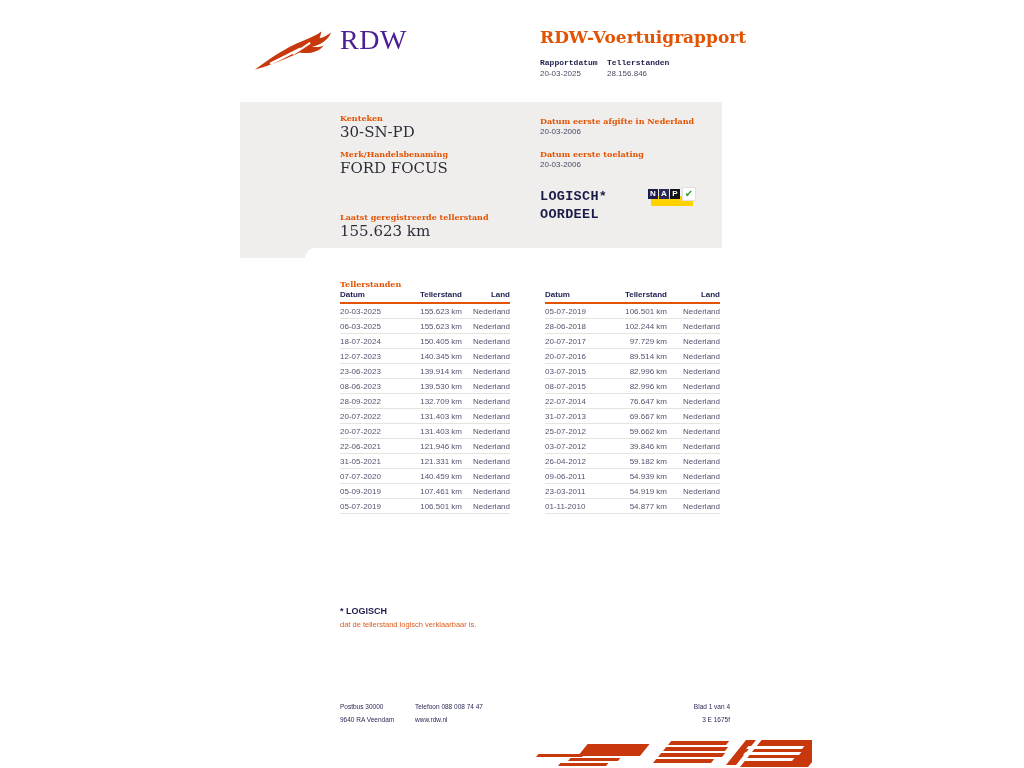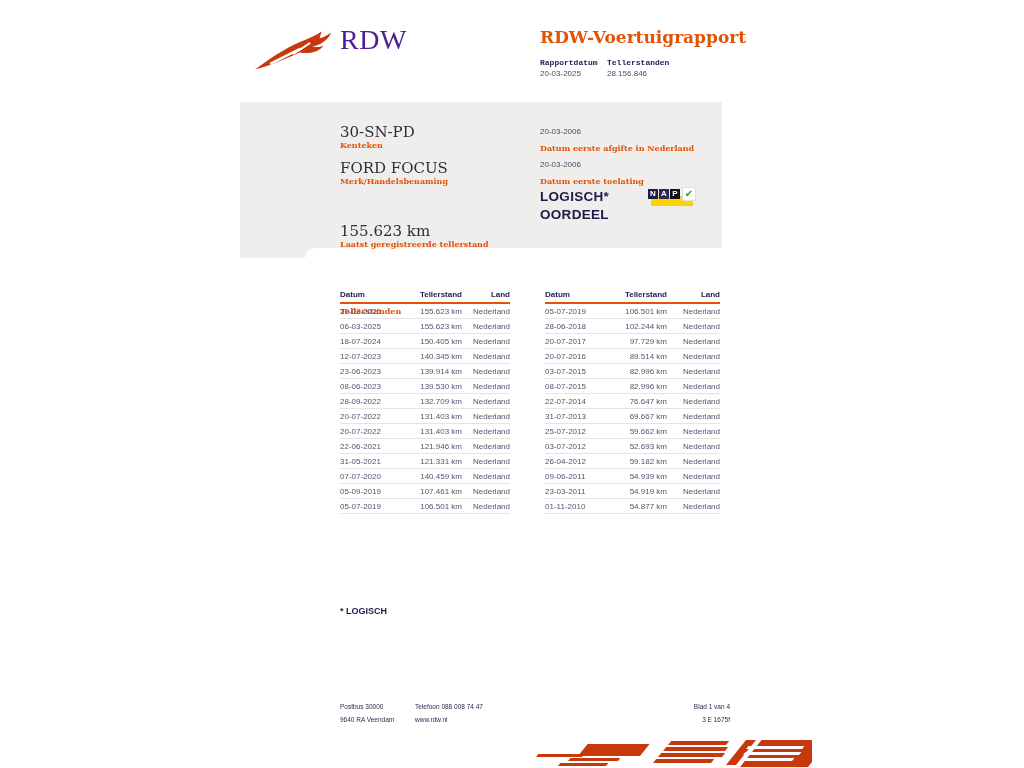--- a/index.html
+++ b/index.html
@@ -4,21 +4,21 @@
 <style>
   html,body{margin:0;padding:0;background:#ffffff;}
   .page{position:relative;width:1024px;height:768px;background:#ffffff;overflow:hidden;
         font-family:"Liberation Sans",sans-serif;}
   .abs{position:absolute;}
 
   
   .logo-text{font-family:Liberation Serif, serif;font-size:28px;color:#4c1d95;letter-spacing:0.5px;}
   .report-title{font-family:"DejaVu Serif",serif;font-weight:bold;font-size:17px;color:#e25303;}
   .lbl{font-family:Liberation Mono, monospace;font-weight:bold;font-size:8px;color:#1d1d4f;text-align:center;}
-  .lbl-orange{font-family:"DejaVu Serif",serif;font-weight:bold;font-size:8px;color:#e25303;margin-top:27px;}
+  .lbl-orange{font-family:"DejaVu Serif",serif;font-weight:bold;font-size:8px;color:#e25303;}
   .small-val{font-size:8px;color:#4a4a68;}
 
   
   .panel{left:240px;top:102px;width:482px;height:156px;background:#f0eeec;}
   .panel-notch{position:absolute;left:65px;bottom:0;right:0;height:10px;background:#ffffff;
                border-top-left-radius:12px;}
   .big-val{font-family:"DejaVu Serif",serif;font-size:15px;color:#2e2e3a;text-align:center;}
   .oordeel{font-size:13.5px;font-weight:bold;color:#1b1b47;line-height:18px;letter-spacing:0.3px;}
 
   
@@ -81,21 +81,21 @@
 
   <div class="abs lbl-orange" style="left:340px;top:212px;">Laatst geregistreerde tellerstand</div>
   <div class="abs big-val" style="left:340px;top:222px;">155.623 km</div>
 
   <div class="abs lbl-orange" style="left:540px;top:116px;">Datum eerste afgifte in Nederland</div>
   <div class="abs small-val" style="left:540px;top:127px;">20-03-2006</div>
 
   <div class="abs lbl-orange" style="left:540px;top:149px;">Datum eerste toelating</div>
   <div class="abs small-val" style="left:540px;top:160px;">20-03-2006</div>
 
-  <div class="abs oordeel" style="left:540px;top:188px;">
+  <div class="abs oordeel" style="left:540px;top:188px;font-family:Liberation Mono, monospace;">
     <div>LOGISCH*</div>
     <div>OORDEEL</div>
   </div>
 
   <div class="abs nap" style="left:648px;top:187px;">
     <div class="yellow"></div>
     <div class="sq" style="left:0;background:#1d1d4f;">N</div>
     <div class="sq" style="left:11px;background:#2a2a58;">A</div>
     <div class="sq" style="left:22px;background:#111118;">P</div>
     <div class="chk">✔</div>
@@ -237,21 +237,21 @@
             <td class="c-stand">69.667 km</td>
             <td class="c-land">Nederland</td>
           </tr>
           <tr>
             <td class="c-datum">25-07-2012</td>
             <td class="c-stand">59.662 km</td>
             <td class="c-land">Nederland</td>
           </tr>
           <tr>
             <td class="c-datum">03-07-2012</td>
-            <td class="c-stand">52.693 km</td>
+            <td class="c-stand">39.846 km</td>
             <td class="c-land">Nederland</td>
           </tr>
           <tr>
             <td class="c-datum">26-04-2012</td>
             <td class="c-stand">59.182 km</td>
             <td class="c-land">Nederland</td>
           </tr>
           <tr>
             <td class="c-datum">09-06-2011</td>
             <td class="c-stand">54.939 km</td>
@@ -266,20 +266,21 @@
             <td class="c-datum">01-11-2010</td>
             <td class="c-stand">54.877 km</td>
             <td class="c-land">Nederland</td>
           </tr>
         </tbody>
     </table>
   </div>
 
   <div class="abs fn-title" style="left:340px;top:606px;">* LOGISCH</div>
   <div class="abs fn-text" style="left:340px;top:619px;width:400px;">
+    <div>dat de tellerstand logisch verklaarbaar is.</div>
   </div>
 
   <div class="abs foot" style="left:340px;top:700px;">
     <div>Postbus 30000</div>
     <div>9640 RA Veendam</div>
   </div>
   <div class="abs foot" style="left:415px;top:700px;">
     <div>Telefoon 088 008 74 47</div>
     <div>www.rdw.nl</div>
   </div>

